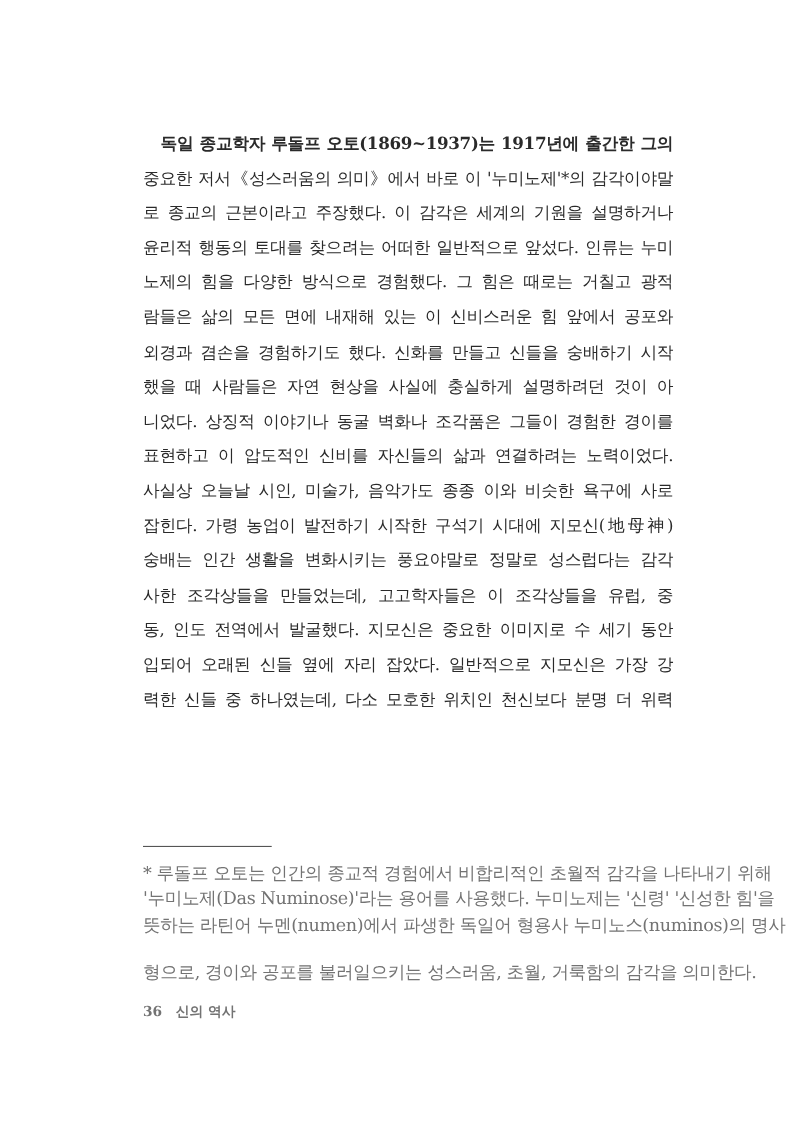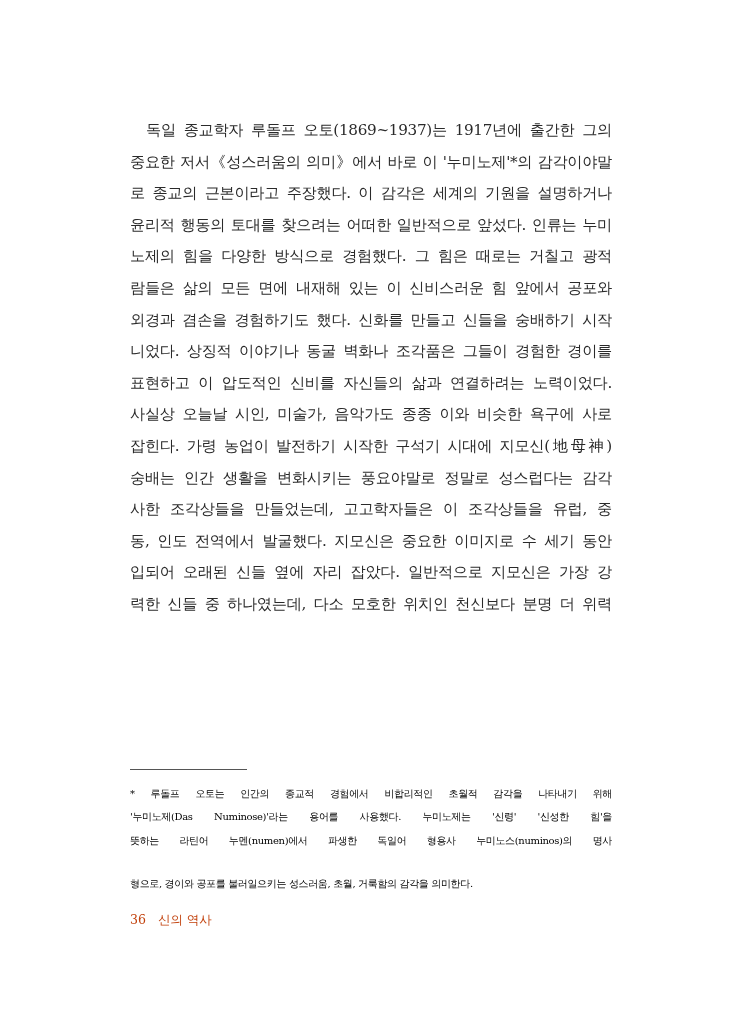--- a/index.html
+++ b/index.html
@@ -2,42 +2,43 @@
 <html><head>
 <meta charset="utf-8">
 <style>
   html, body { margin: 0; padding: 0; background: #ffffff; }
   body { width: 736px; height: 1024px; position: relative; overflow: hidden;
          font-family: "DejaVu Serif", "Liberation Serif", serif; color: #2a2a2a; }
   .page { position: absolute; left: 0; top: 0; width: 736px; height: 1024px; }
   .body-text { position: absolute; left: 130px; top: 115px; width: 482px; }
   .line { height: 31.6px; line-height: 31.6px; font-size: 15.2px; white-space: nowrap;
           text-align: justify; text-align-last: justify; letter-spacing: -0.3px; }
-  .line.indent { padding-left: 16px; }
+  .line.indent { padding-left: 16px; font-weight: bold; }
   .rule { position: absolute; left: 130px; top: 769px; width: 117px; height: 0;
           border-top: 1px solid #555; }
   .footnote { position: absolute; left: 130px; top: 782px; width: 482px; }
-  .fline { height: 23.4px; line-height: 23.4px; font-size: 10px; white-space: nowrap;
-           text-align: justify; text-align-last: justify; letter-spacing: -0.35px; color: #000000; }
+  .fline { height: 23.4px; line-height: 23.4px; font-size: 16px; white-space: nowrap;
+           text-align: justify; text-align-last: justify; letter-spacing: -0.35px; color: #737373; }
   .fline.last { text-align-last: left; margin-top: 20px; }
-  .folio { position: absolute; left: 130px; top: 912px; font-size: 12.5px; color: #c2410c; }
+  .folio { position: absolute; left: 130px; top: 912px; font-size: 12.5px; color: #737373; font-weight: bold; }
   .folio .num { margin-right: 8px; }
 </style>
 </head>
 <body>
 
 <div class="page">
   <div class="body-text">
     <div class="line indent">독일 종교학자 루돌프 오토(1869~1937)는 1917년에 출간한 그의</div>
     <div class="line">중요한 저서《성스러움의 의미》에서 바로 이 '누미노제'*의 감각이야말</div>
     <div class="line">로 종교의 근본이라고 주장했다. 이 감각은 세계의 기원을 설명하거나</div>
     <div class="line">윤리적 행동의 토대를 찾으려는 어떠한 일반적으로 앞섰다. 인류는 누미</div>
     <div class="line">노제의 힘을 다양한 방식으로 경험했다. 그 힘은 때로는 거칠고 광적</div>
     <div class="line">람들은 삶의 모든 면에 내재해 있는 이 신비스러운 힘 앞에서 공포와</div>
     <div class="line">외경과 겸손을 경험하기도 했다. 신화를 만들고 신들을 숭배하기 시작</div>
+    <div class="line">했을 때 사람들은 자연 현상을 사실에 충실하게 설명하려던 것이 아</div>
     <div class="line">니었다. 상징적 이야기나 동굴 벽화나 조각품은 그들이 경험한 경이를</div>
     <div class="line">표현하고 이 압도적인 신비를 자신들의 삶과 연결하려는 노력이었다.</div>
     <div class="line">사실상 오늘날 시인, 미술가, 음악가도 종종 이와 비슷한 욕구에 사로</div>
     <div class="line">잡힌다. 가령 농업이 발전하기 시작한 구석기 시대에 지모신(地母神)</div>
     <div class="line">숭배는 인간 생활을 변화시키는 풍요야말로 정말로 성스럽다는 감각</div>
     <div class="line">사한 조각상들을 만들었는데, 고고학자들은 이 조각상들을 유럽, 중</div>
     <div class="line">동, 인도 전역에서 발굴했다. 지모신은 중요한 이미지로 수 세기 동안</div>
     <div class="line">입되어 오래된 신들 옆에 자리 잡았다. 일반적으로 지모신은 가장 강</div>
     <div class="line">력한 신들 중 하나였는데, 다소 모호한 위치인 천신보다 분명 더 위력</div>
   </div>

